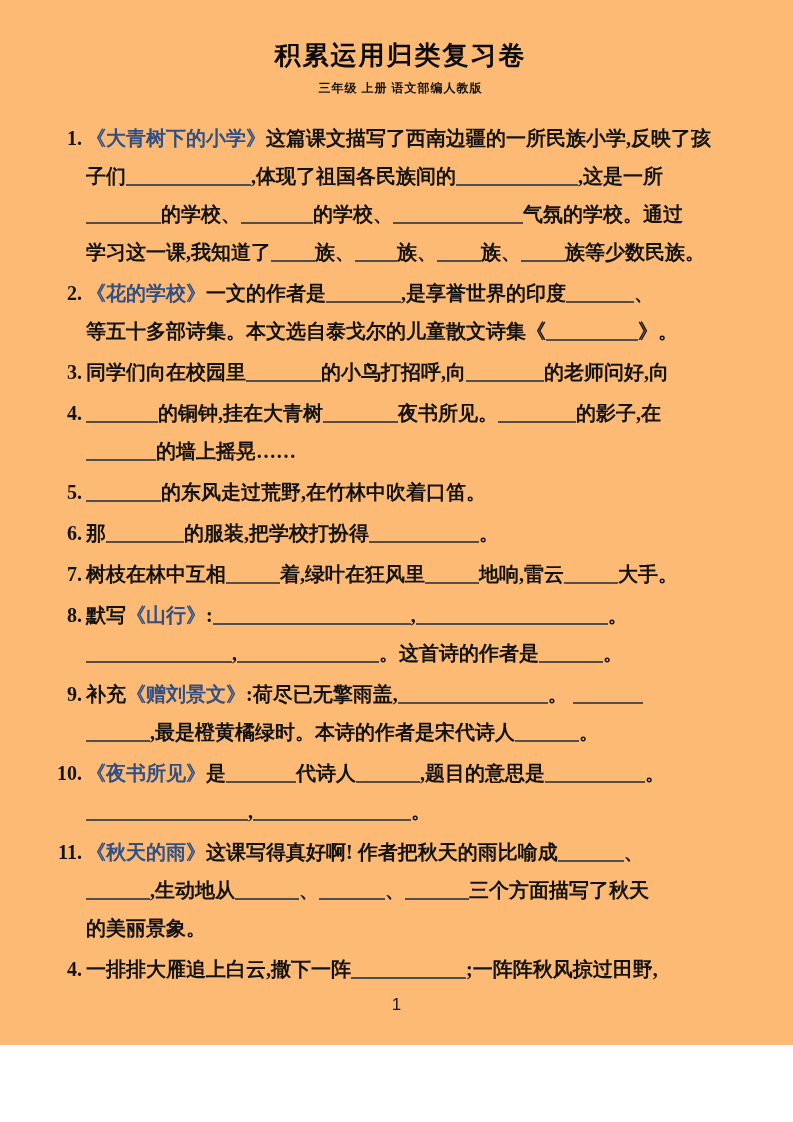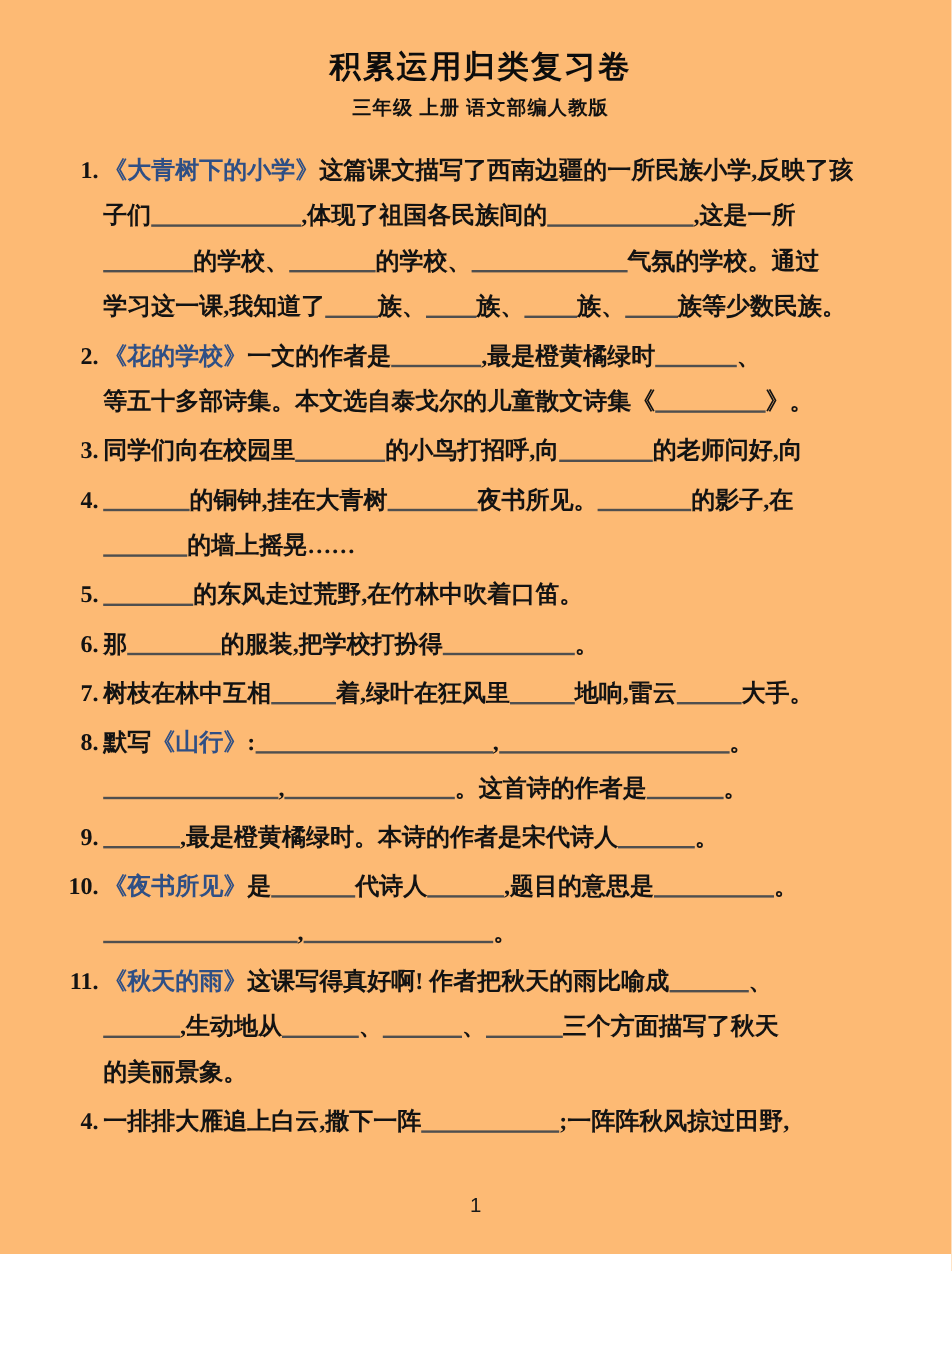--- a/index.html
+++ b/index.html
@@ -11,21 +11,21 @@
     background: #fdba74;
     box-sizing: border-box;
     padding: 38px 48px 0 56px;
     font-family: "Liberation Serif", "DejaVu Serif", serif;
     font-weight: 700;
     color: #131313;
     overflow: hidden;
   }
   .header { text-align: center; margin-bottom: 22px; }
   .title { font-size: 26px; letter-spacing: 2px; color: #0d0d0d; }
-  .subtitle { font-size: 16px; margin-top: 7px; letter-spacing: 1px; color: #111; }
+  .subtitle { font-size: 12px; margin-top: 7px; letter-spacing: 1px; color: #111; }
   .questions { font-size: 20px; }
   .question { position: relative; padding-left: 30px; margin-bottom: 3px; }
   .qnum { position: absolute; left: -20px; top: 0; width: 46px; text-align: right; line-height: 38px; }
   .qline { line-height: 38px; min-height: 38px; white-space: nowrap; font-family: Liberation Serif, serif; }
   .seg-text { color: #131313; }
   .book { color: #2f4f85; }
   .blank {
     display: inline-block;
     height: 5px;
     border-bottom: 2px solid #4f4f4f;
@@ -55,21 +55,21 @@
   <div class="questions">
       <div class="question">
         <span class="qnum">1.</span>
         <div class="qline"><span class="book">《大青树下的小学》</span><span class="seg-text">这篇课文描写了西南边疆的一所民族小学,反映了孩</span></div>
         <div class="qline"><span class="seg-text">子们</span><span class="blank" style="width: 125px;"></span><span class="seg-text">,体现了祖国各民族间的</span><span class="blank" style="width: 122px;"></span><span class="seg-text">,这是一所</span></div>
         <div class="qline"><span class="blank" style="width: 75px;"></span><span class="seg-text">的学校、</span><span class="blank" style="width: 72px;"></span><span class="seg-text">的学校、</span><span class="blank" style="width: 130px;"></span><span class="seg-text">气氛的学校。通过</span></div>
         <div class="qline"><span class="seg-text">学习这一课,我知道了</span><span class="blank" style="width: 44px;"></span><span class="seg-text">族、</span><span class="blank" style="width: 42px;"></span><span class="seg-text">族、</span><span class="blank" style="width: 44px;"></span><span class="seg-text">族、</span><span class="blank" style="width: 44px;"></span><span class="seg-text">族等少数民族。</span></div>
       </div>
       <div class="question">
         <span class="qnum">2.</span>
-        <div class="qline"><span class="book">《花的学校》</span><span class="seg-text">一文的作者是</span><span class="blank" style="width: 75px;"></span><span class="seg-text">,最是橙黄橘绿时</span><span class="blank" style="width: 68px;"></span><span class="seg-text">、</span></div>
+        <div class="qline"><span class="book">《花的学校》</span><span class="seg-text">一文的作者是</span><span class="blank" style="width: 75px;"></span><span class="seg-text">,是享誉世界的印度</span><span class="blank" style="width: 68px;"></span><span class="seg-text">、</span></div>
         <div class="qline"><span class="seg-text">等五十多部诗集。本文选自泰戈尔的儿童散文诗集《</span><span class="blank" style="width: 92px;"></span><span class="seg-text">》。</span></div>
       </div>
       <div class="question">
         <span class="qnum">3.</span>
         <div class="qline"><span class="seg-text">同学们向在校园里</span><span class="blank" style="width: 75px;"></span><span class="seg-text">的小鸟打招呼,向</span><span class="blank" style="width: 78px;"></span><span class="seg-text">的老师问好,向</span></div>
       </div>
       <div class="question">
         <span class="qnum">4.</span>
         <div class="qline"><span class="blank" style="width: 72px;"></span><span class="seg-text">的铜钟,挂在大青树</span><span class="blank" style="width: 75px;"></span><span class="seg-text">夜书所见。</span><span class="blank" style="width: 78px;"></span><span class="seg-text">的影子,在</span></div>
         <div class="qline"><span class="blank" style="width: 70px;"></span><span class="seg-text">的墙上摇晃……</span></div>
@@ -86,20 +86,21 @@
         <span class="qnum">7.</span>
         <div class="qline"><span class="seg-text">树枝在林中互相</span><span class="blank" style="width: 54px;"></span><span class="seg-text">着,绿叶在狂风里</span><span class="blank" style="width: 54px;"></span><span class="seg-text">地响,雷云</span><span class="blank" style="width: 54px;"></span><span class="seg-text">大手。</span></div>
       </div>
       <div class="question">
         <span class="qnum">8.</span>
         <div class="qline"><span class="seg-text">默写</span><span class="book">《山行》</span><span class="seg-text">:</span><span class="blank" style="width: 198px;"></span><span class="seg-text">,</span><span class="blank" style="width: 192px;"></span><span class="seg-text">。</span></div>
         <div class="qline"><span class="blank" style="width: 146px;"></span><span class="seg-text">,</span><span class="blank" style="width: 142px;"></span><span class="seg-text">。这首诗的作者是</span><span class="blank" style="width: 64px;"></span><span class="seg-text">。</span></div>
       </div>
       <div class="question">
         <span class="qnum">9.</span>
+        <div class="qline"><span class="seg-text">补充</span><span class="book">《赠刘景文》</span><span class="seg-text">:荷尽已无擎雨盖,</span><span class="blank" style="width: 150px;"></span><span class="seg-text">。 </span><span class="blank" style="width: 70px;"></span></div>
         <div class="qline"><span class="blank" style="width: 64px;"></span><span class="seg-text">,最是橙黄橘绿时。本诗的作者是宋代诗人</span><span class="blank" style="width: 64px;"></span><span class="seg-text">。</span></div>
       </div>
       <div class="question">
         <span class="qnum">10.</span>
         <div class="qline"><span class="book">《夜书所见》</span><span class="seg-text">是</span><span class="blank" style="width: 70px;"></span><span class="seg-text">代诗人</span><span class="blank" style="width: 64px;"></span><span class="seg-text">,题目的意思是</span><span class="blank" style="width: 100px;"></span><span class="seg-text">。</span></div>
         <div class="qline"><span class="blank" style="width: 162px;"></span><span class="seg-text">,</span><span class="blank" style="width: 158px;"></span><span class="seg-text">。</span></div>
       </div>
       <div class="question">
         <span class="qnum">11.</span>
         <div class="qline"><span class="book">《秋天的雨》</span><span class="seg-text">这课写得真好啊! 作者把秋天的雨比喻成</span><span class="blank" style="width: 66px;"></span><span class="seg-text">、</span></div>

